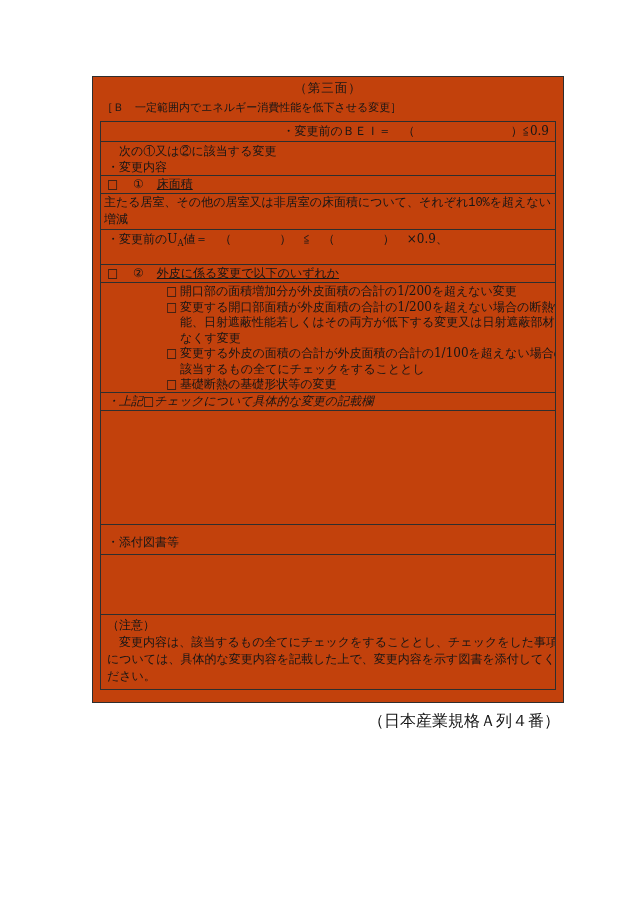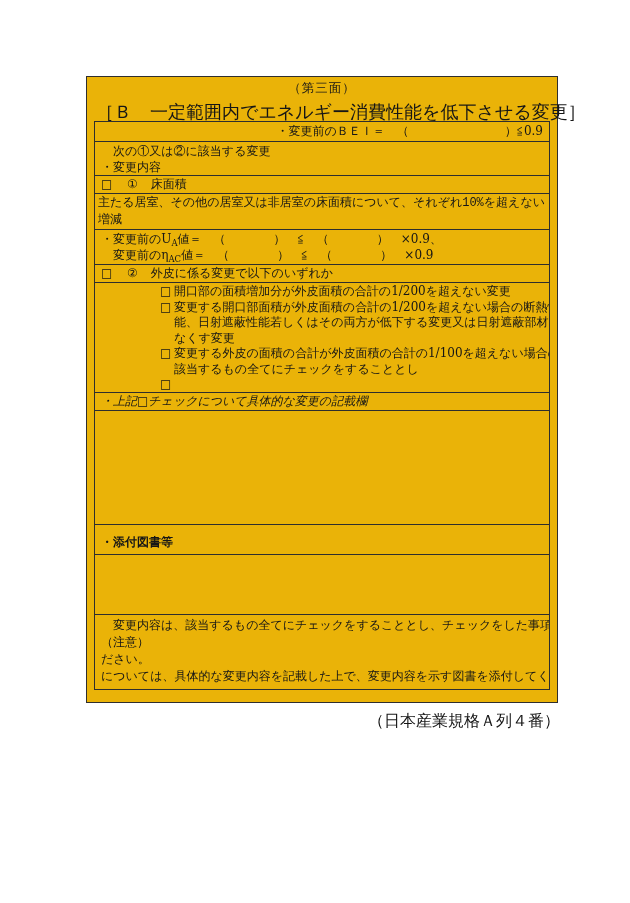--- a/index.html
+++ b/index.html
@@ -2,54 +2,54 @@
 <html><head>
 <meta charset="utf-8">
 <style>
   html,body{margin:0;padding:0;}
   body{
     width:630px;height:903px;background:#ffffff;position:relative;
     font-family:"DejaVu Serif","Liberation Serif",serif;
     color:#161616;-webkit-font-smoothing:antialiased;
   }
   .outer-box{
-    position:absolute;left:86px;top:76px;width:472px;height:627px;
-    border:1px solid #2e2e2e;box-sizing:border-box;background:#eab308;
+    position:absolute;left:92px;top:76px;width:472px;height:627px;
+    border:1px solid #2e2e2e;box-sizing:border-box;background:#c2410c;
   }
   .doc-title{
     position:absolute;top:3px;left:0;right:0;text-align:center;
     font-size:12.5px;letter-spacing:1px;
   }
   .section-label{
-    position:absolute;top:23px;left:9px;font-size:18px;white-space:nowrap;
+    position:absolute;top:23px;left:9px;font-size:11px;white-space:nowrap;
   }
   .form-table{
     position:absolute;left:7px;top:44px;width:456px;
     border:1px solid #2e2e2e;box-sizing:border-box;
     font-size:12px;line-height:16px;
   }
   .row{
     border-bottom:1px solid #2e2e2e;box-sizing:border-box;
     padding:1px 6px;overflow:hidden;white-space:nowrap;
   }
   .row:last-child{border-bottom:none;}
   .r-bei{height:20px;line-height:17px;text-align:right;}
   .r-content{height:34px;line-height:16px;}
   .r-head{height:18px;line-height:15px;display:flex;align-items:center;}
   .r-desc{height:36px;line-height:17px;padding-left:3px;font-family:Liberation Mono, monospace;}
   .r-vals{height:35px;line-height:16px;}
   .r-opts{height:110px;line-height:15.5px;padding:1px 6px 1px 0;}
   .r-dethead{height:18px;line-height:15px;font-style:italic;}
   .r-detblank{height:114px;}
-  .r-atthead{height:30px;line-height:16px;padding-top:9px;font-weight:bold;}
+  .r-atthead{height:30px;line-height:16px;padding-top:9px;}
   .r-attblank{height:60px;}
   .r-note{height:74px;line-height:17px;padding-top:2px;}
   .cb{display:inline-block;width:13px;flex:none;}
   .num{display:inline-block;margin-left:13px;flex:none;}
-  .lbl{display:inline-block;margin-left:13px;flex:none;}
+  .lbl{display:inline-block;margin-left:13px;flex:none;text-decoration:underline;}
   .opt{display:flex;align-items:flex-start;}
   .opt-cb{flex:none;margin-left:65px;width:14px;}
   .opt-text{}
   sub.ss{font-size:8.5px;line-height:0;}
   .jis-footer{
     position:absolute;top:711px;right:70px;font-size:16px;white-space:nowrap;
   }
 </style>
 </head>
 <body>
@@ -75,21 +75,20 @@
       <span class="lbl">床面積</span>
     </div>
 
     <div class="row r-desc">
       <div>主たる居室、その他の居室又は非居室の床面積について、それぞれ10%を超えない</div>
       <div>増減</div>
     </div>
 
     <div class="row r-vals">
       <div><span>・変更前のU</span><sub class="ss">A</sub><span>値＝　（　　　　）　≦　（　　　　）　×0.9、</span></div>
-      <div><span>　変更前のη</span><sub class="ss">AC</sub><span>値＝　（　　　　）　≦　（　　　　）　×0.9</span></div>
     </div>
 
     <div class="row r-head">
       <span class="cb">□</span>
       <span class="num">②</span>
       <span class="lbl">外皮に係る変更で以下のいずれか</span>
     </div>
 
     <div class="row r-opts">
 
@@ -112,35 +111,38 @@
       <div class="opt">
         <span class="opt-cb">□</span>
         <div class="opt-text">
           <div>変更する外皮の面積の合計が外皮面積の合計の1/100を超えない場合の</div>
           <div>該当するもの全てにチェックをすることとし</div>
         </div>
       </div>
 
       <div class="opt">
         <span class="opt-cb">□</span>
+        <div class="opt-text">
+          <div>基礎断熱の基礎形状等の変更</div>
+        </div>
       </div>
 
     </div>
 
     <div class="row r-dethead">・上記□チェックについて具体的な変更の記載欄</div>
 
     <div class="row r-detblank"></div>
 
     <div class="row r-atthead">・添付図書等</div>
 
     <div class="row r-attblank"></div>
 
     <div class="row r-note">
+      <div>（注意）</div>
       <div>　変更内容は、該当するもの全てにチェックをすることとし、チェックをした事項</div>
-      <div>（注意）</div>
+      <div>については、具体的な変更内容を記載した上で、変更内容を示す図書を添付してく</div>
       <div>ださい。</div>
-      <div>については、具体的な変更内容を記載した上で、変更内容を示す図書を添付してく</div>
     </div>
 
   </div>
 </div>
 
 <div class="jis-footer">（日本産業規格Ａ列４番）</div>
 
 </body></html>

